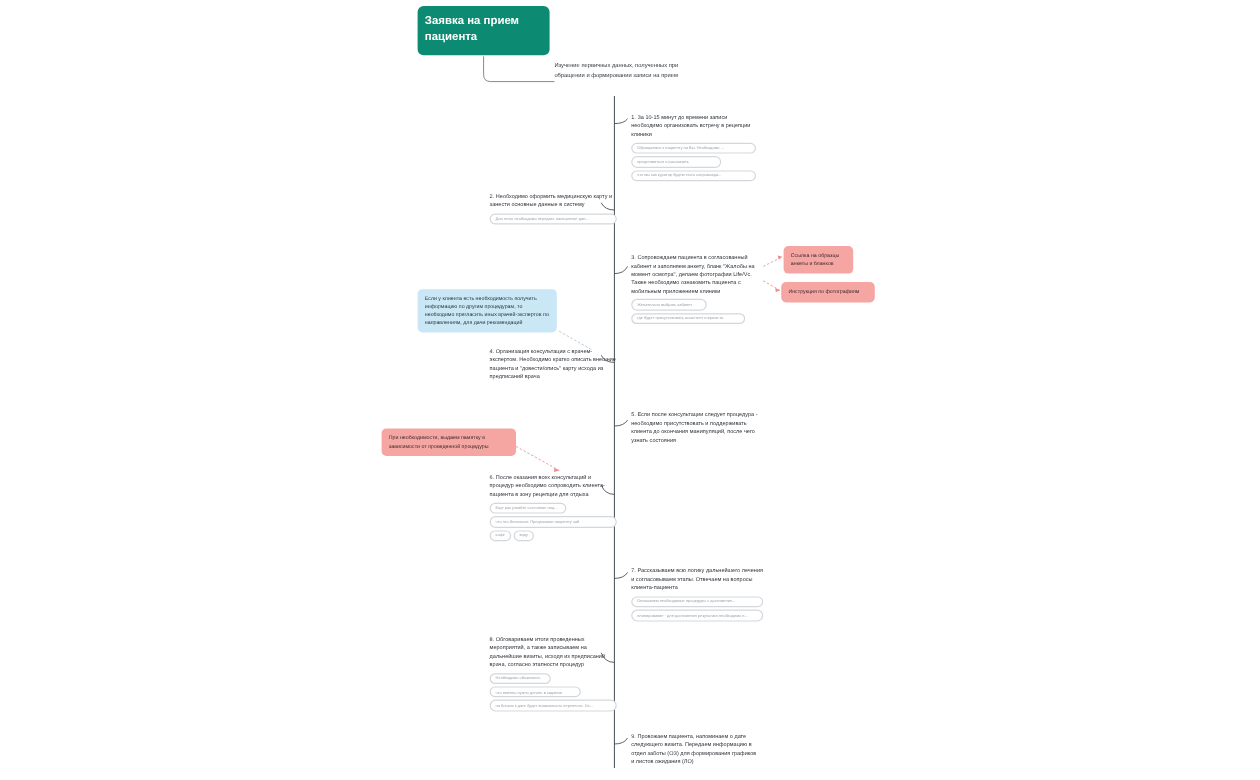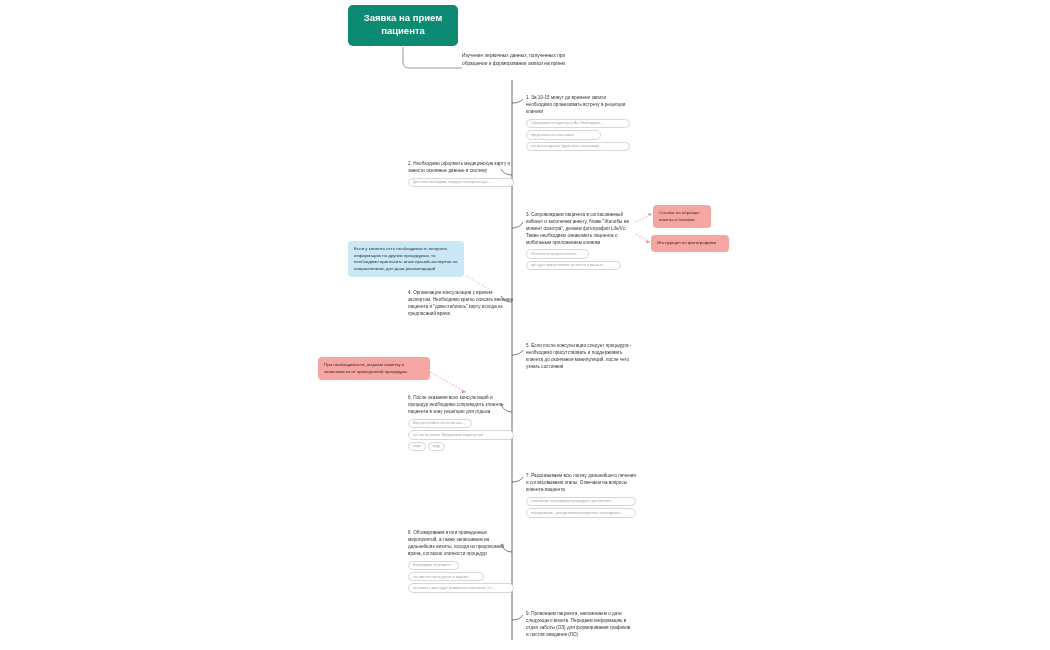--- a/index.html
+++ b/index.html
@@ -10,21 +10,21 @@
   }
   #canvas{position:absolute;left:0;top:0;width:1050px;height:650px;}
   svg.wires{position:absolute;left:0;top:0;width:1050px;height:650px;pointer-events:none;}
 
   
   .root-node{
     position:absolute;left:348px;top:5px;width:110px;
     background:#0d8a72;border-radius:5px;
     padding:7px 6px 8px 6px;
     color:#ffffff;font-size:9.5px;font-weight:bold;line-height:1.35;
-    text-align:center;box-sizing:border-box;
+    box-sizing:border-box;
   }
 
   
   .branch{position:absolute;box-sizing:border-box;}
   .branch .btitle{
     font-size:4.6px;line-height:1.5;color:#31353b;
     letter-spacing:0.02px;
   }
   .branch.left .btitle{text-align:left;}
   .branch.right .btitle{text-align:left;}

